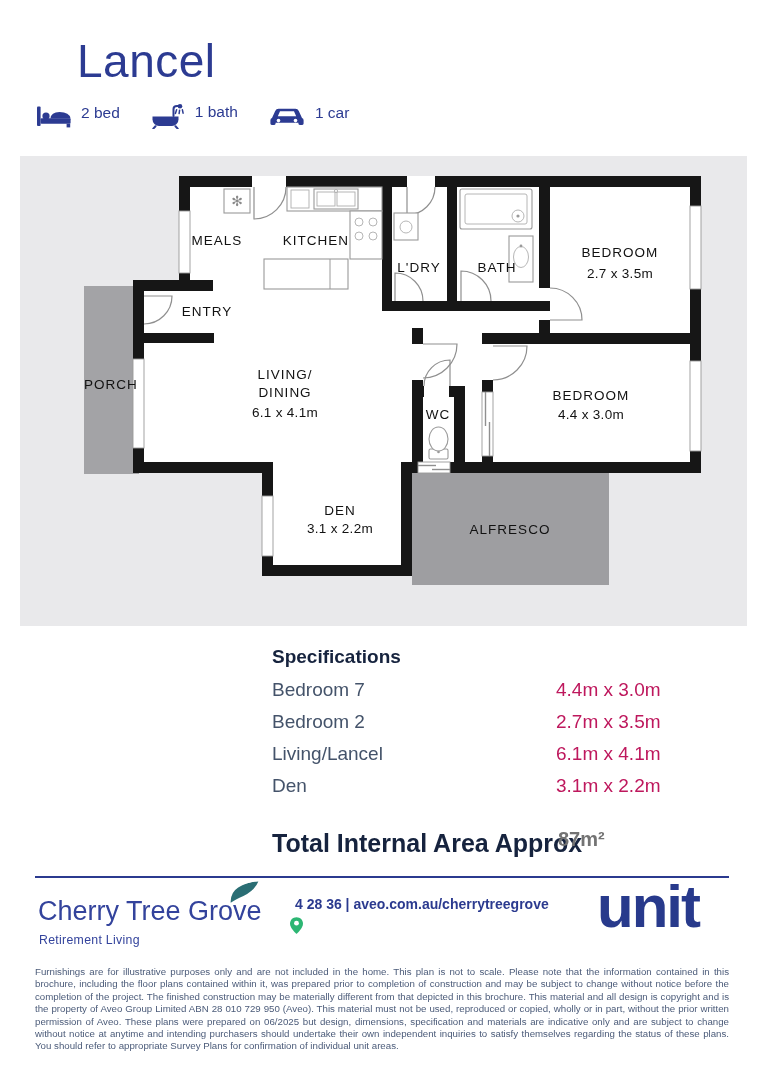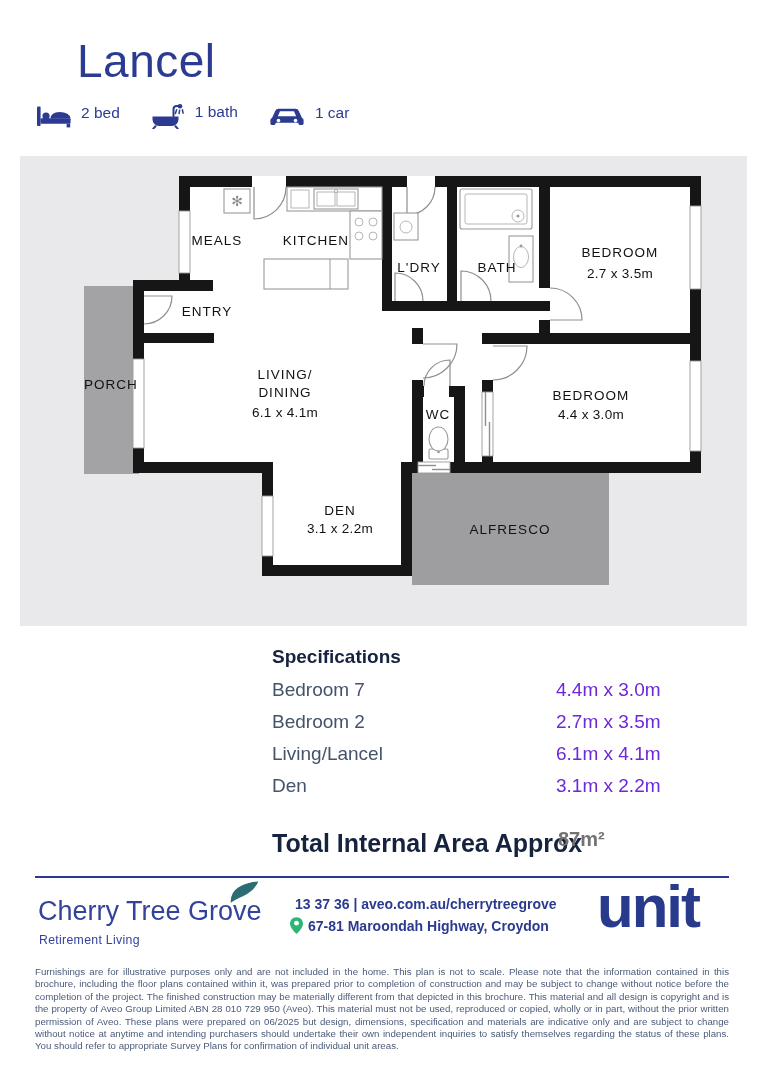--- a/index.html
+++ b/index.html
@@ -13,21 +13,21 @@
   .features{left:36px;top:102px;display:flex;align-items:center;height:28px;}
   .feature{display:flex;margin-right:30px;}
   .feature svg{display:block;}
   .feature-label{margin-left:9px;font-size:15.5px;color:#2c3b92;}
   
   .plan-panel{left:20px;top:156px;width:727px;height:470px;background:#e9e9eb;}
   .plan-panel svg{display:block;}
   
   .spec-heading{left:272px;top:646px;font-size:19px;font-weight:bold;color:#16233e;}
   .spec-label{left:272px;font-size:19px;color:#44536a;}
-  .spec-value{left:556px;font-size:19px;color:#6d28d9;}
+  .spec-value{left:556px;font-size:19px;color:#be185d;}
   .r0{top:679px;} .r1{top:711px;} .r2{top:743px;} .r3{top:775px;}
   .spec-total-label{left:272px;top:829px;font-size:25px;font-weight:bold;color:#16233e;}
   .spec-total-value{left:558px;top:828px;font-size:20px;font-weight:bold;color:#737373;}
   
   .footer-rule{left:35px;top:876px;width:694px;height:2px;background:#2b3a8f;}
   .community-name{left:38px;top:896px;font-size:27px;color:#33439c;text-align:center;}
   .community-leaf{left:228px;top:884px;transform:rotate(-14deg);}
   .community-tagline{left:39px;top:933px;font-size:12.3px;color:#33439c;letter-spacing:.3px;}
   .contact-line{left:295px;top:896px;font-size:14px;font-weight:bold;color:#2b3a8f;}
   .address-row{left:290px;top:917px;display:flex;align-items:center;}
@@ -261,26 +261,25 @@
 <div class="abs footer-rule"></div>
 
 <div class="abs community-name">Cherry Tree Grove</div>
 <span class="abs community-leaf">
   <svg width="34" height="16" viewBox="0 0 34 16">
     <path d="M1 15 Q3 5 12 2 Q22 -1 33 1 Q27 9 15 11.5 Q6 13.2 1 15 Z" fill="#2a6e74"></path>
   </svg>
 </span>
 <div class="abs community-tagline">Retirement Living</div>
 
-<div class="abs contact-line">13 37 36 | aveo.com.au/cherrytreegrove</div>
+<div class="abs contact-line">4 28 36 | aveo.com.au/cherrytreegrove</div>
 <div class="abs address-row">
   <span>
     <svg width="13" height="17" viewBox="0 0 14 18">
       <path d="M7 0 C3 0 0 3 0 7 c0 5 7 11 7 11 s7 -6 7 -11 C14 3 11 0 7 0 z" fill="#2cb673"></path>
       <circle cx="7" cy="6.5" r="2.6" fill="#ffffff"></circle>
     </svg>
   </span>
-  <span class="address-text">67-81 Maroondah Highway, Croydon</span>
 </div>
 
 <div class="abs aveo-logo">unit</div>
 
 <div class="abs disclaimer">Furnishings are for illustrative purposes only and are not included in the home. This plan is not to scale. Please note that the information contained in this brochure, including the floor plans contained within it, was prepared prior to completion of construction and may be subject to change without notice before the completion of the project. The finished construction may be materially different from that depicted in this brochure. This material and all design is copyright and is the property of Aveo Group Limited ABN 28 010 729 950 (Aveo). This material must not be used, reproduced or copied, wholly or in part, without the prior written permission of Aveo. These plans were prepared on 06/2025 but design, dimensions, specification and materials are indicative only and are subject to change without notice at anytime and intending purchasers should undertake their own independent inquiries to satisfy themselves regarding the status of these plans. You should refer to appropriate Survey Plans for confirmation of individual unit areas.</div>
 
 </body></html>

